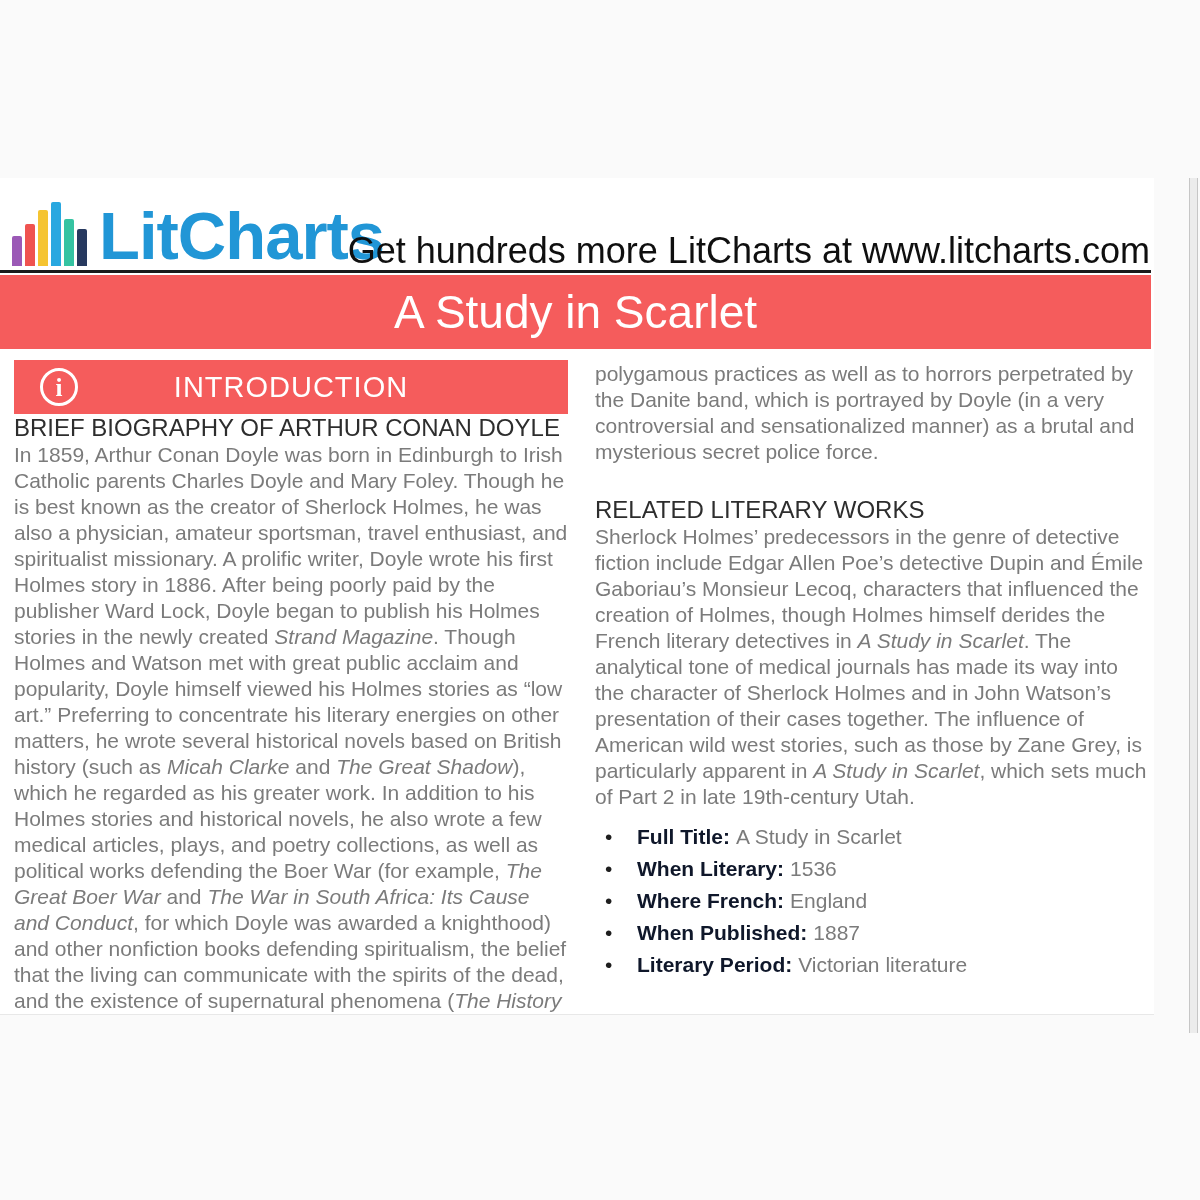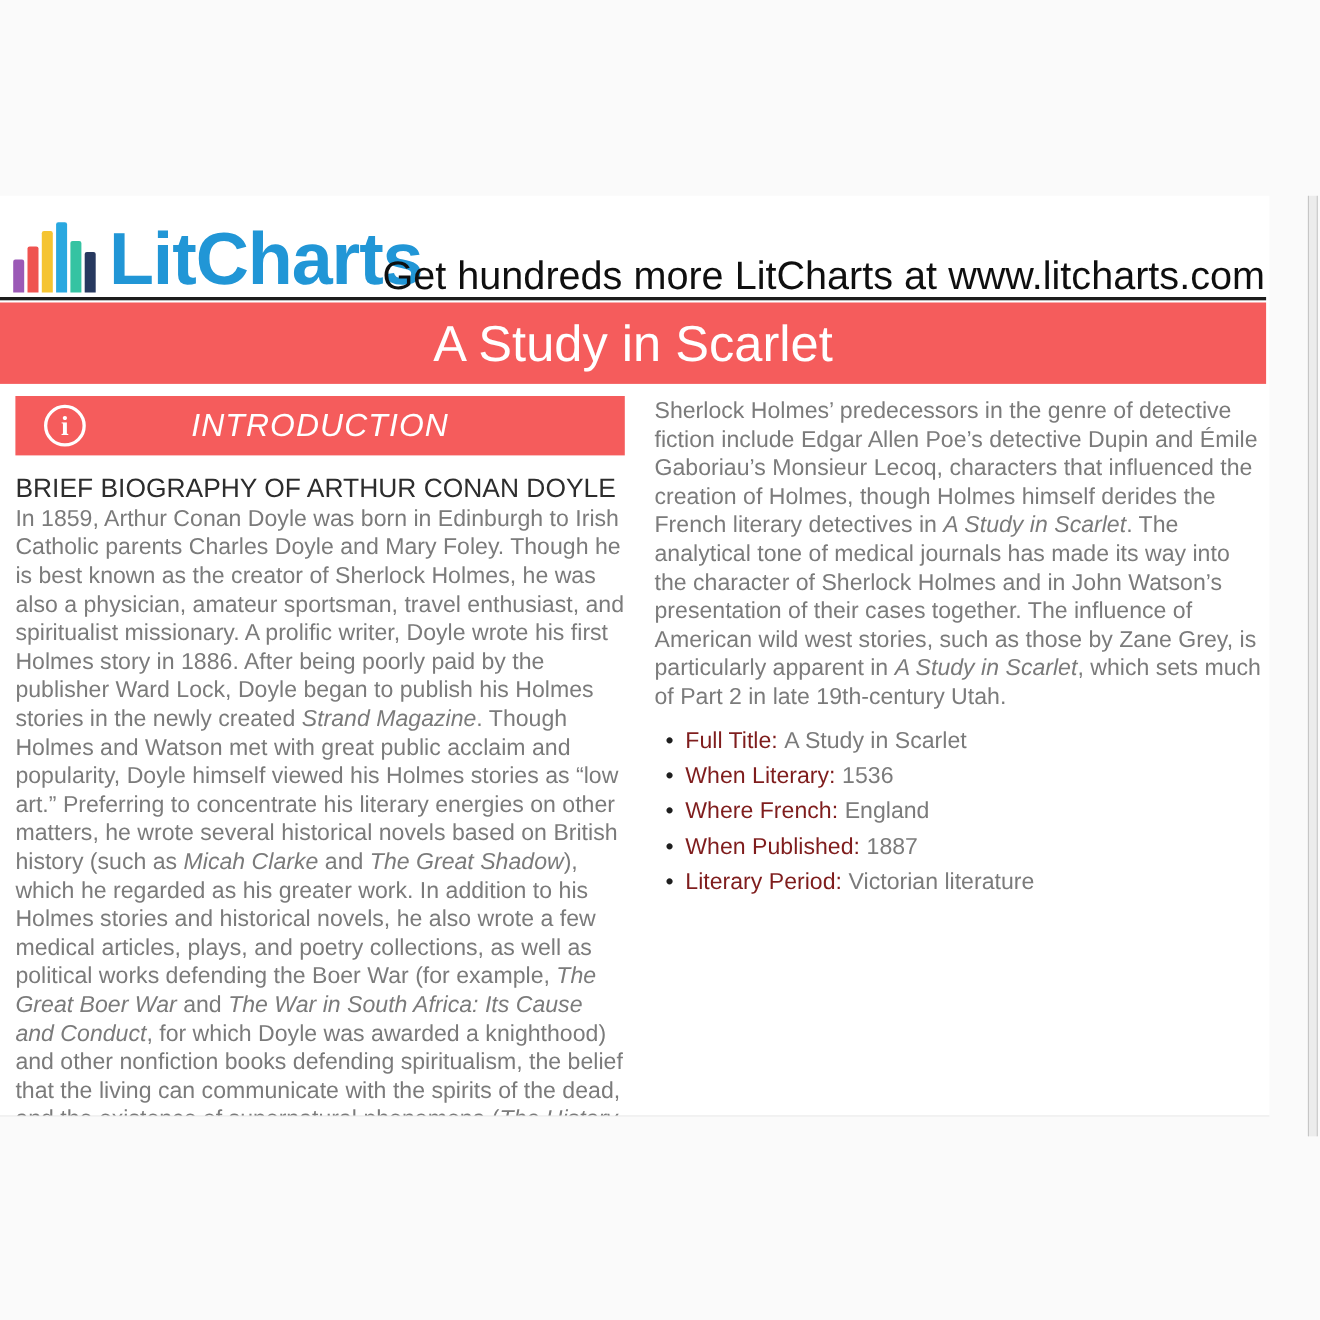--- a/index.html
+++ b/index.html
@@ -35,32 +35,32 @@
   
   .col-left  { position:absolute; left:14px;  top:182px; width:554px; }
   .col-right { position:absolute; left:595px; top:183px; width:557px; }
   .intro-banner { height:54px; display:flex; align-items:center; color:#ffffff; }
   .info-icon {
     width:32px; height:32px; border:3px solid #ffffff; border-radius:50%;
     margin-left:26px; flex:0 0 auto;
     display:flex; align-items:center; justify-content:center;
     font-family:"Liberation Serif", serif; font-size:25px; font-weight:bold; line-height:1;
   }
-  .intro-label { flex:1; text-align:center; margin-right:64px; font-size:29px; letter-spacing:1px;font-style:italic; }
+  .intro-label { flex:1; text-align:center; margin-right:64px; font-size:29px; letter-spacing:1px; }
   h2 { margin:0; font-size:24px; font-weight:normal; color:#2d2d2d; line-height:28px; }
-  .bio-heading { margin-top:17px; }
+  .bio-heading { margin-top:0; }
   .col-left p { margin:9px 0 0 0; }
   p.body-text { font-size:21px; line-height:26px; color:#7b7b7b; margin:0; }
   p.body-text em { font-style:italic; }
   .mt-head { margin-top:31px; }
   .mt-par { margin-top:8px; }
   .facts { margin-top:14px; }
   .fact-row { display:flex; font-size:21px; line-height:26px; margin-bottom:6px; }
   .fact-bullet { width:18px; margin-left:10px; color:#1e1e1e; flex:0 0 auto; }
-  .fact-label { font-weight:normal; color:#7f1d1d; white-space:pre; }
+  .fact-label { font-weight:bold; color:#0f172a; white-space:pre;margin-left:14px; }
   .fact-value { color:#7b7b7b; margin-left:6px; }
 </style>
 </head>
 <body>
 
 <div class="page">
 
   <div class="logo-row">
     <div class="logo-bars">
       <span class="bar b1" style="background: rgb(155, 89, 182);"></span>
@@ -84,20 +84,22 @@
   <div class="col-left">
     <div class="intro-banner" style="background: rgb(245, 92, 92);">
       <span class="info-icon">i</span>
       <span class="intro-label">INTRODUCTION</span>
     </div>
     <h2 class="bio-heading">BRIEF BIOGRAPHY OF ARTHUR CONAN DOYLE</h2>
     <p class="body-text mt-par"><span>In 1859, Arthur Conan Doyle was born in Edinburgh to Irish Catholic parents Charles Doyle and Mary Foley. Though he is best known as the creator of Sherlock Holmes, he was also a physician, amateur sportsman, travel enthusiast, and spiritualist missionary. A prolific writer, Doyle wrote his first Holmes story in 1886. After being poorly paid by the publisher Ward Lock, Doyle began to publish his Holmes stories in the newly created </span><em>Strand Magazine</em><span>. Though Holmes and Watson met with great public acclaim and popularity, Doyle himself viewed his Holmes stories as “low art.” Preferring to concentrate his literary energies on other matters, he wrote several historical novels based on British history (such as </span><em>Micah Clarke</em><span> and </span><em>The Great Shadow</em><span>), which he regarded as his greater work. In addition to his Holmes stories and historical novels, he also wrote a few medical articles, plays, and poetry collections, as well as political works defending the Boer War (for example, </span><em>The Great Boer War</em><span> and </span><em>The War in South Africa: Its Cause and Conduct</em><span>, for which Doyle was awarded a knighthood) and other nonfiction books defending spiritualism, the belief that the living can communicate with the spirits of the dead, and the existence of supernatural phenomena (</span><em>The History of</em></p>
   </div>
 
   <div class="col-right">
+    <p class="body-text">polygamous practices as well as to horrors perpetrated by the Danite band, which is portrayed by Doyle (in a very controversial and sensationalized manner) as a brutal and mysterious secret police force.</p>
+    <h2 class="mt-head">RELATED LITERARY WORKS</h2>
     <p class="body-text mt-par"><span>Sherlock Holmes’ predecessors in the genre of detective fiction include Edgar Allen Poe’s detective Dupin and Émile Gaboriau’s Monsieur Lecoq, characters that influenced the creation of Holmes, though Holmes himself derides the French literary detectives in </span><em>A Study in Scarlet</em><span>. The analytical tone of medical journals has made its way into the character of Sherlock Holmes and in John Watson’s presentation of their cases together. The influence of American wild west stories, such as those by Zane Grey, is particularly apparent in </span><em>A Study in Scarlet</em><span>, which sets much of Part 2 in late 19th-century Utah.</span></p>
     <div class="facts">
       <div class="fact-row">
         <span class="fact-bullet">•</span>
         <span class="fact-label">Full Title:</span>
         <span class="fact-value">A Study in Scarlet</span>
       </div>
       <div class="fact-row">
         <span class="fact-bullet">•</span>
         <span class="fact-label">When Literary:</span>

